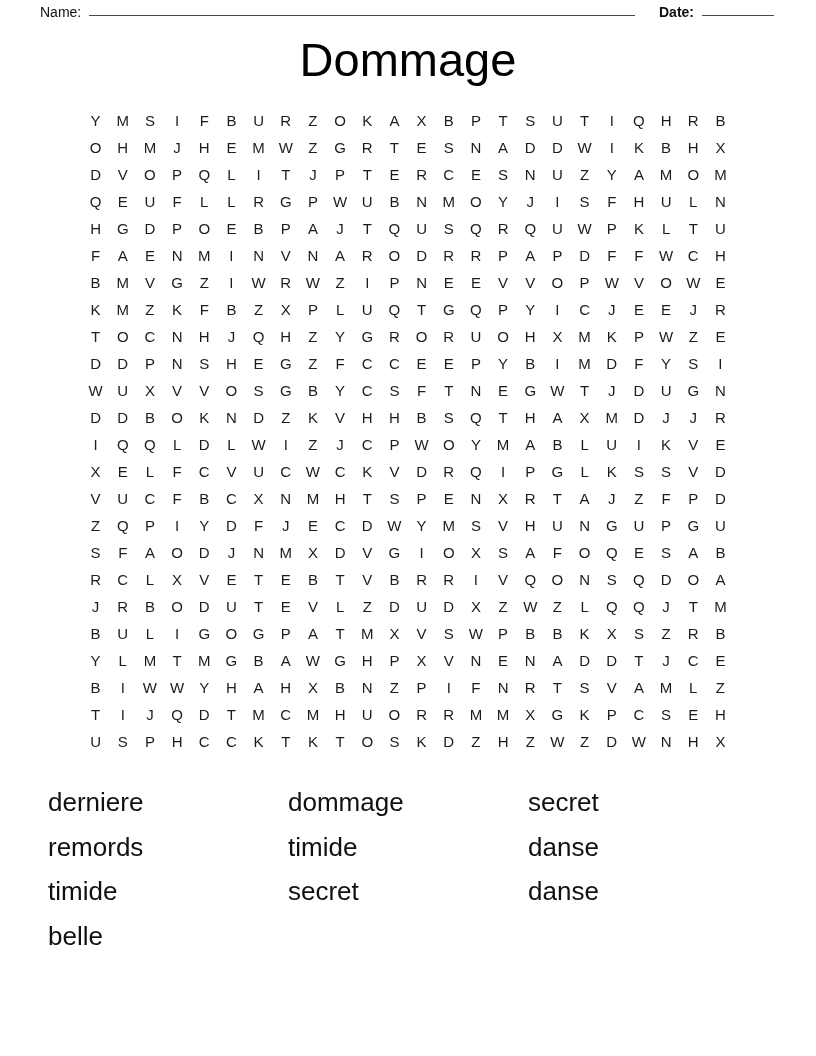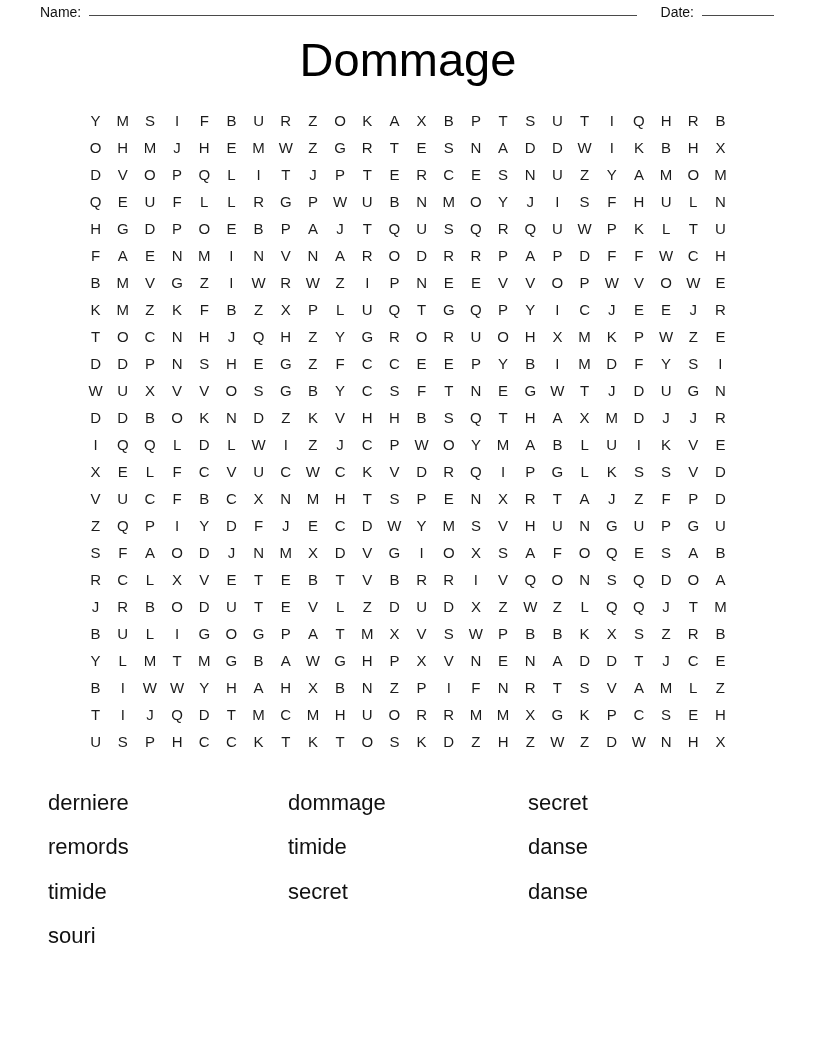--- a/index.html
+++ b/index.html
@@ -23,21 +23,21 @@
     height: 22px;
   }
   .header-label { white-space: nowrap; padding-bottom: 1px; }
   .blank-line {
     border-bottom: 1.5px solid #4a4a4a;
     height: 12px;
     margin: 0 6px 3px 8px;
   }
   .blank-line.long { flex: 1; }
   .blank-line.short { width: 72px; margin-right: 0; }
-  .date-label { margin-left: 18px; }
+  .date-label { margin-left: 18px; font-weight: bold; }
   
   .title {
     text-align: center;
     font-size: 47px;
     font-weight: 500;
     letter-spacing: 0px;
     margin-top: 12px;
     color: #000000;
     line-height: 1.1;
   }
@@ -60,21 +60,21 @@
   
   .words {
     display: flex;
     margin: 26px 0 0 48px;
   }
   .word-col { width: 240px; }
   .word {
     height: 44.5px;
     display: flex;
     align-items: center;
-    font-size: 22px;
+    font-size: 26px;
     font-weight: 500;
     color: #111111;
   }
 </style>
 </head>
 <body>
 
 <div class="page">
 
   <div class="header-row">
@@ -663,21 +663,21 @@
       <span class="cell">N</span>
       <span class="cell">H</span>
       <span class="cell">X</span>
     </div>
 
   <div class="words" id="word-list">
       <div class="word-col">
         <div class="word">derniere</div>
         <div class="word">remords</div>
         <div class="word">timide</div>
-        <div class="word">souri</div>
+        <div class="word">belle</div>
       </div>
       <div class="word-col">
         <div class="word">dommage</div>
         <div class="word">timide</div>
         <div class="word">secret</div>
       </div>
       <div class="word-col">
         <div class="word">secret</div>
         <div class="word">danse</div>
         <div class="word">danse</div>

